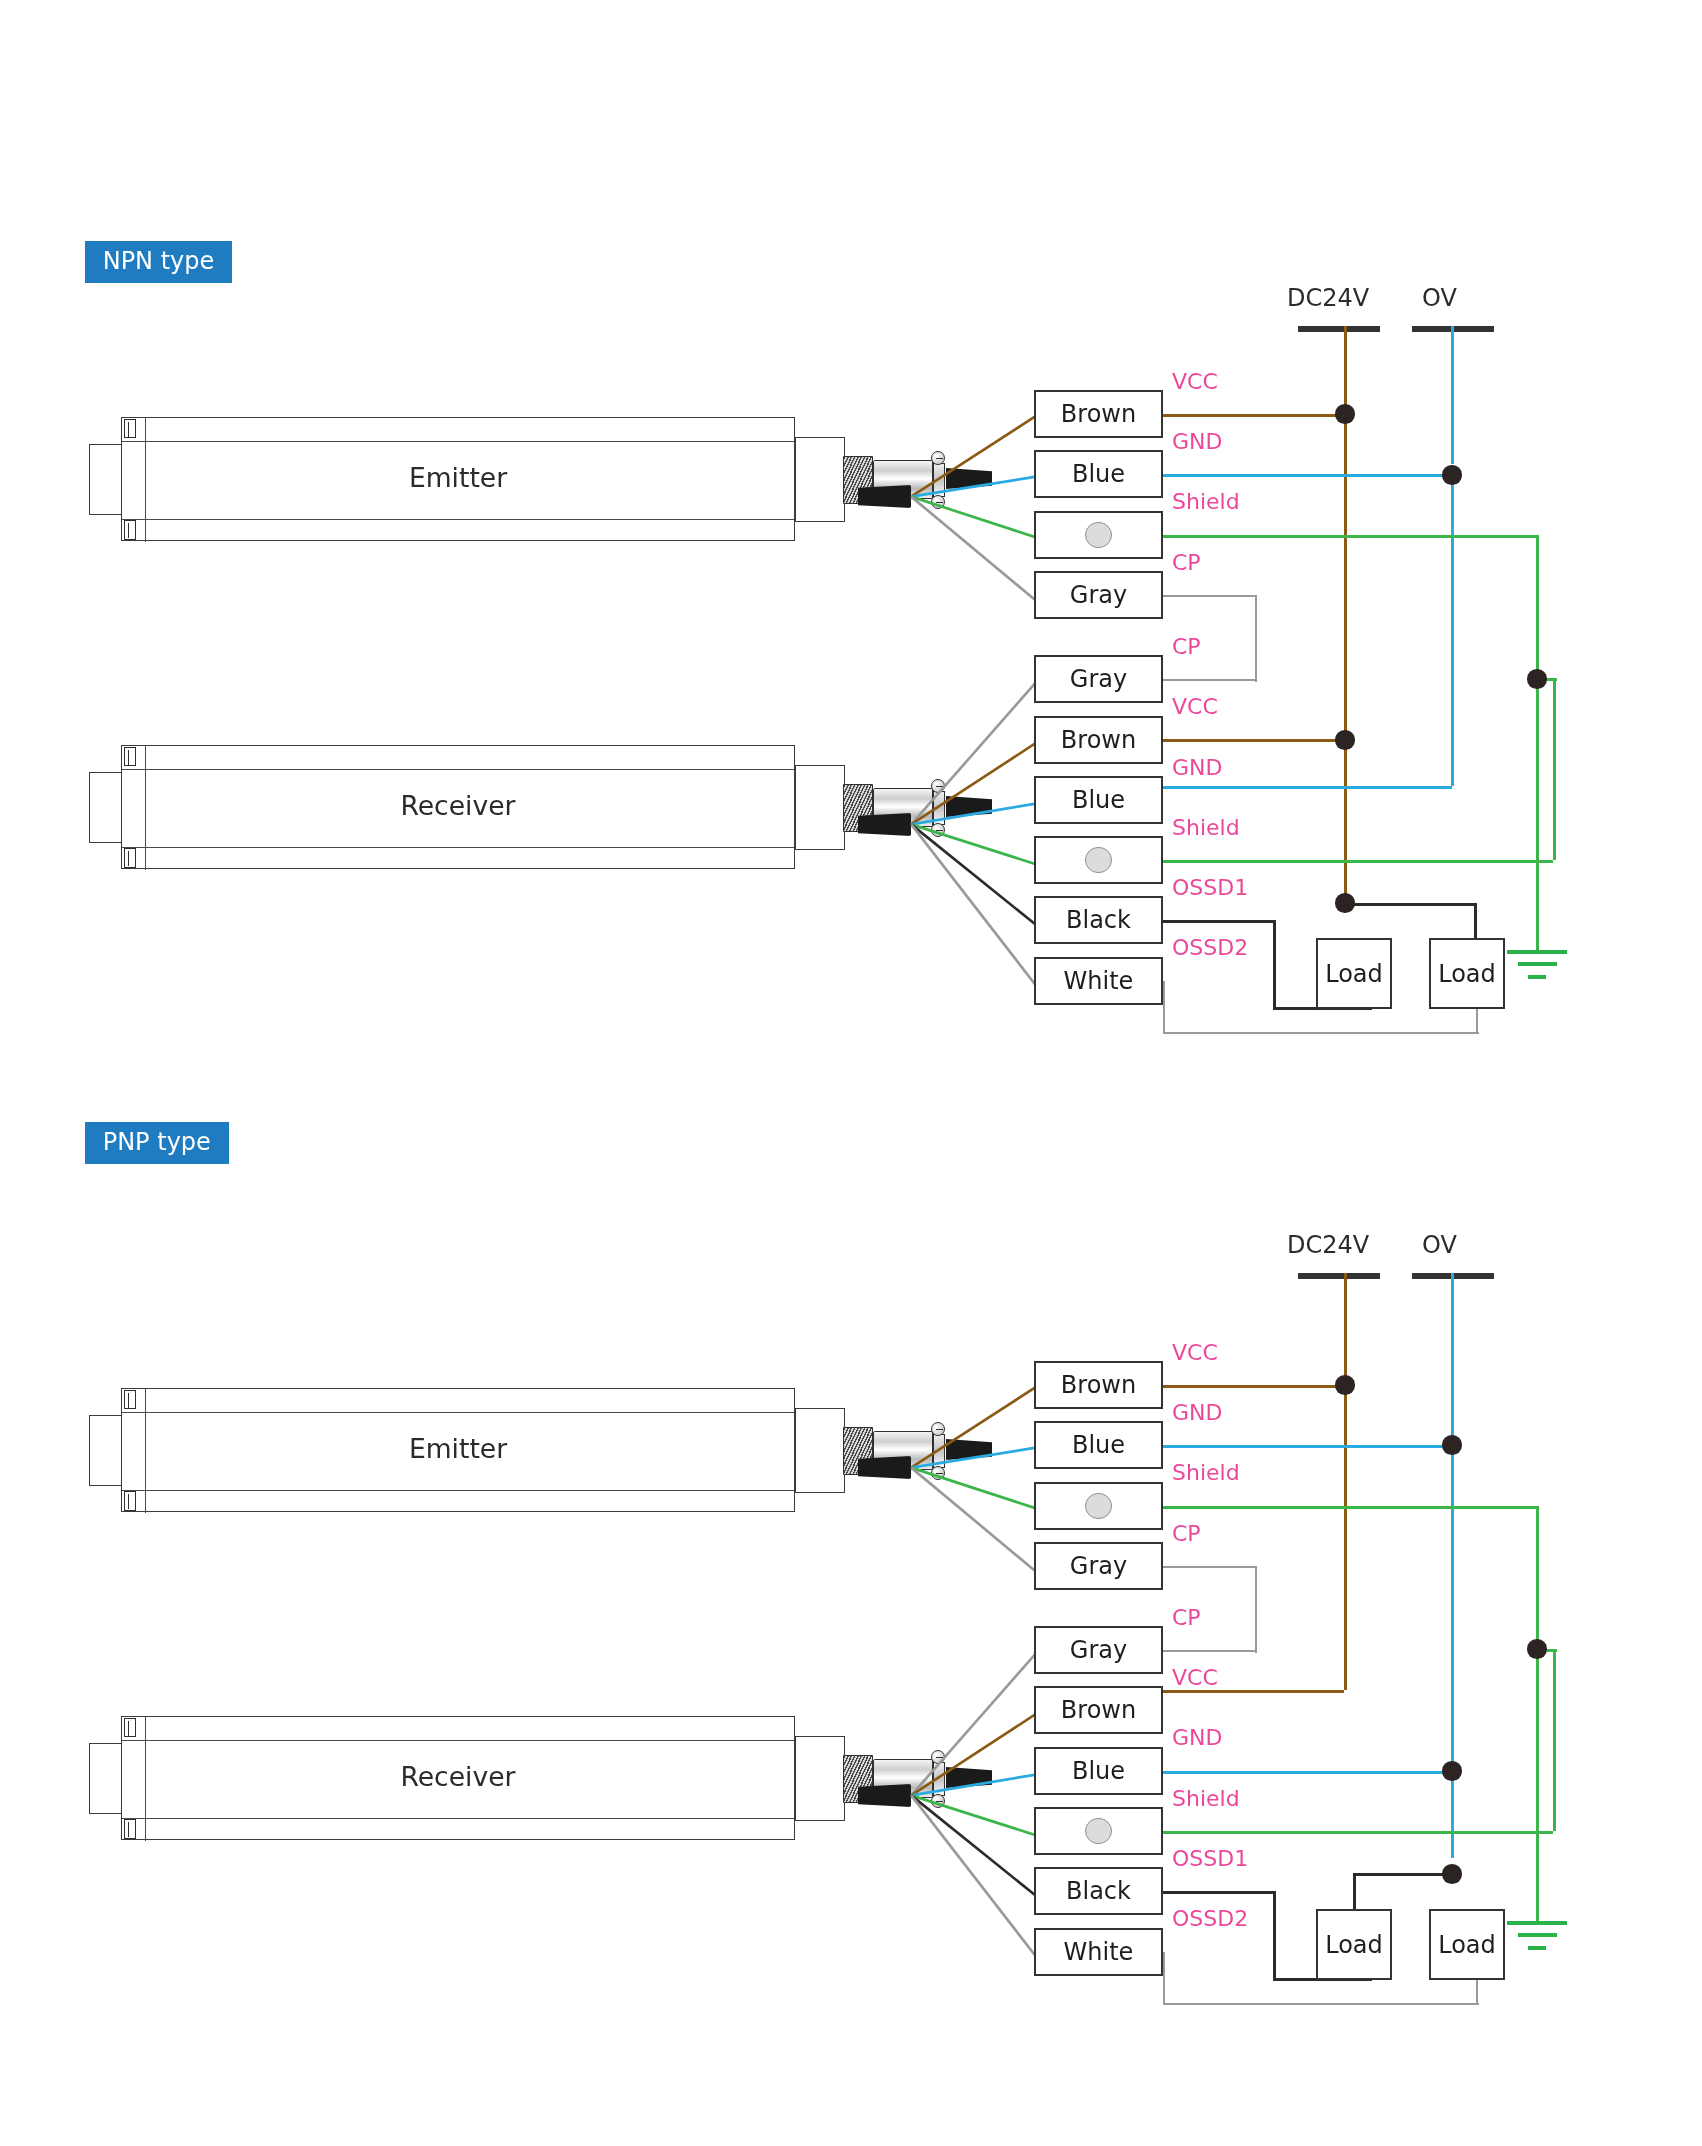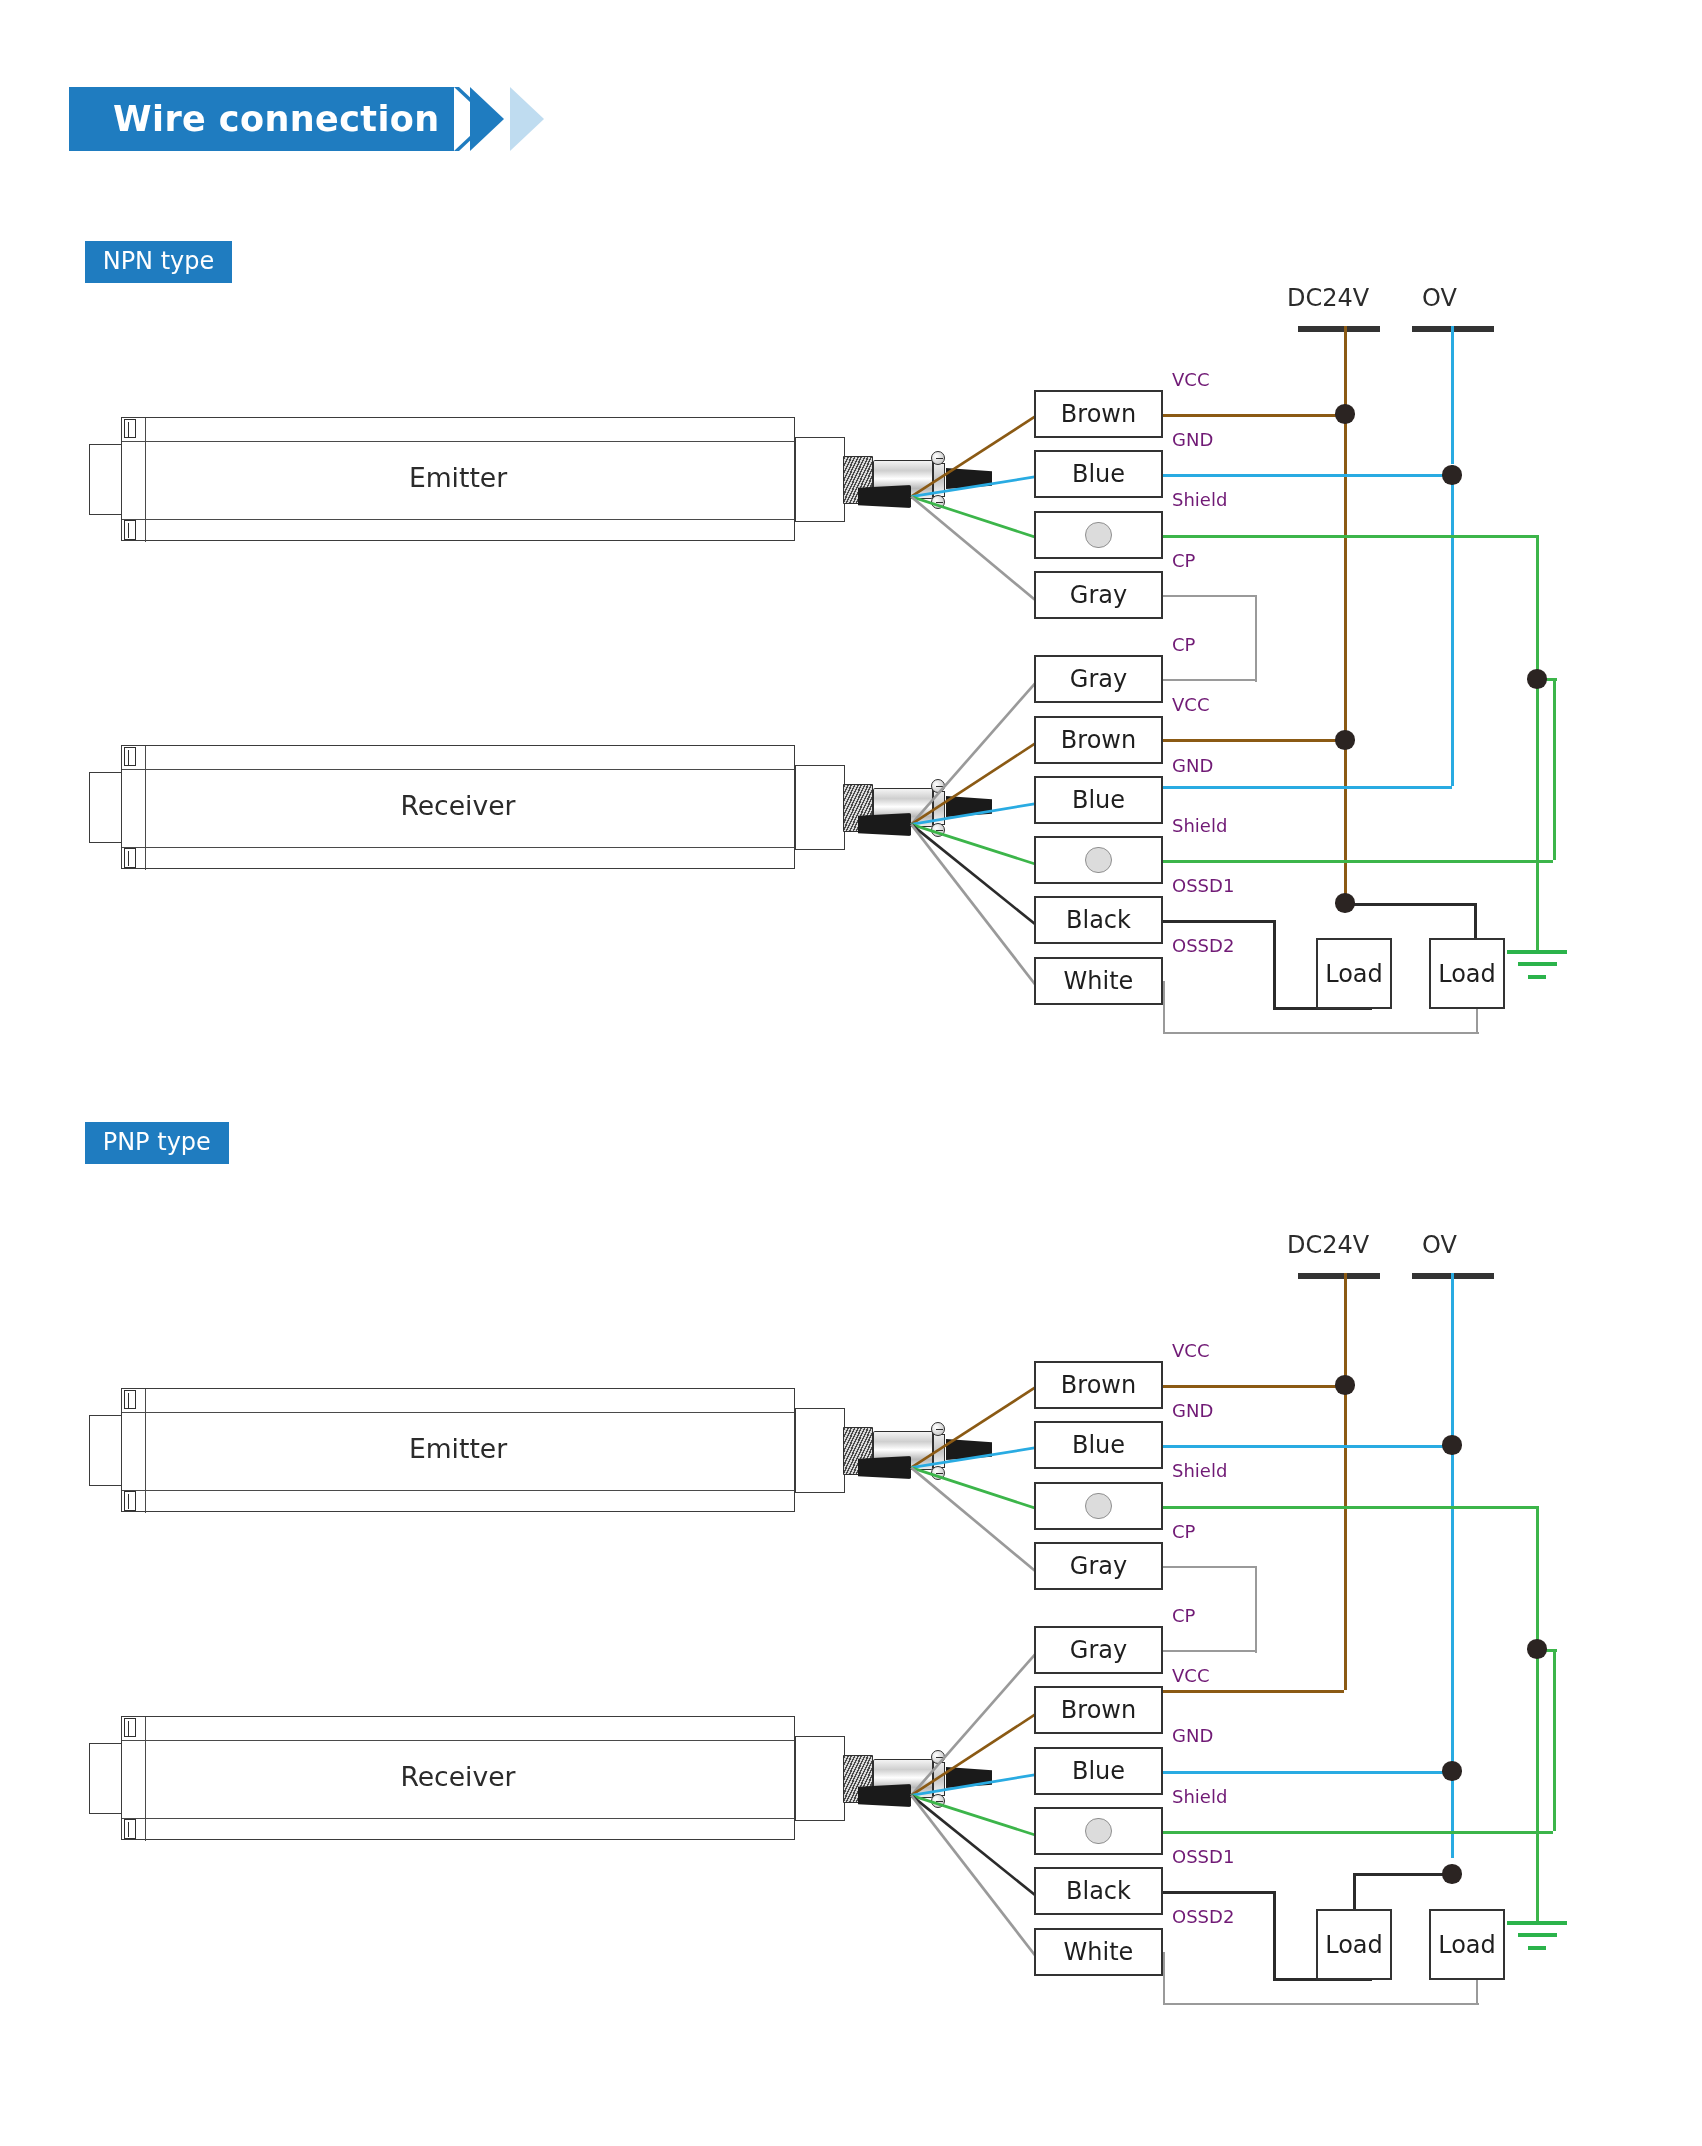--- a/index.html
+++ b/index.html
@@ -127,21 +127,21 @@
     background:#fff;
     display:flex; align-items:center; justify-content:center;
     font-size:24px; color:#1e1e1e;
     z-index:6;
   }
   .shield-dot {
     width:26.6px; height:26.6px; border-radius:50%;
     background:#dcdcdc; border:1.4px solid #8f8f8f;
   }
   .fnlabel {
-    position:absolute; font-size:18px; color:#701a75;
+    position:absolute; font-size:22px; color:#ec4899;
     white-space:nowrap; z-index:6;
   }
 
   
   .rail-label {
     position:absolute; font-size:24px; color:#2b2b2b; white-space:nowrap;
   }
   .rail-bar {
     position:absolute; height:6.2px; background:#333;
   }
@@ -159,31 +159,20 @@
 
   
   .gnd { position:absolute; z-index:7; }
   .gnd b { position:absolute; display:block; background:#2BB34B; }
 </style>
 </head>
 <body>
 
 <div class="page">
 
-  <div class="banner">
-    <div class="banner-body">
-      <span class="banner-title">Wire connection</span>
-    </div>
-    <div class="chev-wrap">
-      <div class="chev chev-dark-fill"></div>
-      <div class="chev-notch"></div>
-      <div class="chev chev-dark2"></div>
-      <div class="chev chev-light"></div>
-    </div>
-  </div>
 
   <div class="badge" style="left:85px; top:241px;">NPN type</div>
 
   <div class="rail-label" style="left:1287px; top:284px;">DC24V</div>
   <div class="rail-bar" style="left:1298px; top:326px; width:82px;"></div>
   <div class="w wv" style="left:1344px; top:326px; height:576px; border-left:3.5px solid #8B5A14;"></div>
 
   <div class="rail-label" style="left:1422px; top:284px;">OV</div>
   <div class="rail-bar" style="left:1412px; top:326px; width:82px;"></div>
   <div class="w wv" style="left:1451px; top:326px; height:138px; border-left:3.5px solid #29ABE2;"></div>

